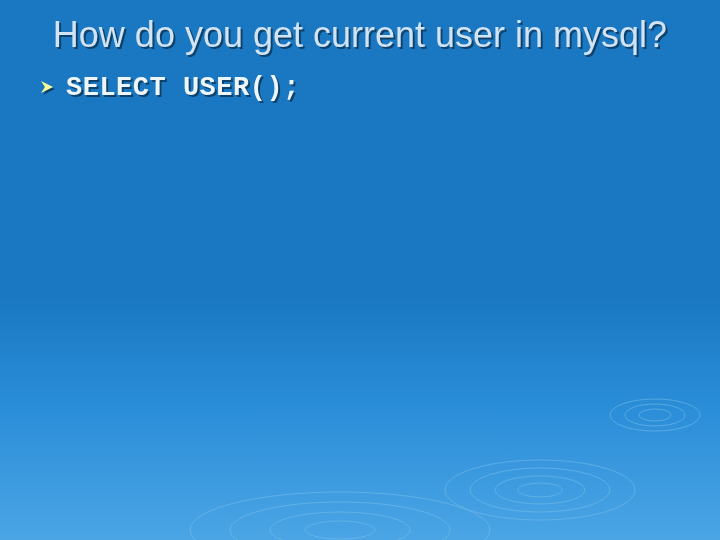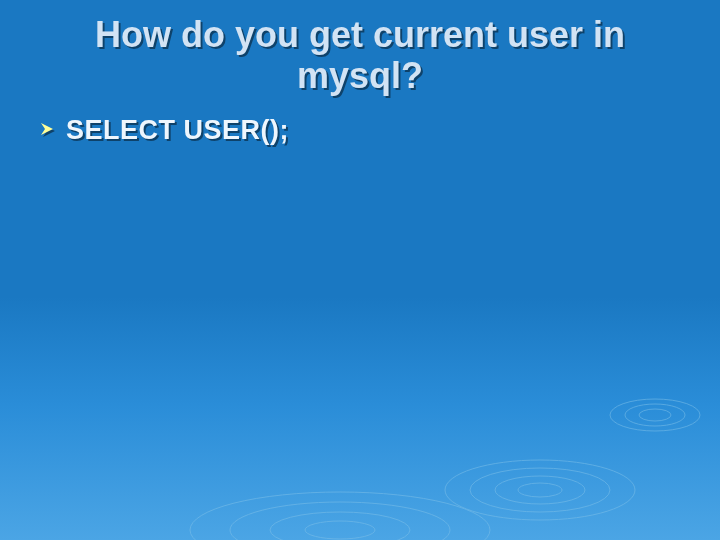--- a/index.html
+++ b/index.html
@@ -25,32 +25,33 @@
     position: absolute;
     inset: 0;
     pointer-events: none;
   }
   .title {
     position: relative;
     padding: 14px 40px 0 40px;
     text-align: center;
     font-size: 36px;
     line-height: 1.15;
-    font-weight: bold;
+    font-weight: normal;
     color: #d2e3f4;
     text-shadow: 2px 2px 0 rgba(0,0,0,0.45);
   }
   .body {
     position: relative;
     padding: 18px 38px 0 38px;
   }
   .bullet-row {
     display: flex;
     align-items: flex-start;
     gap: 10px;
+    font-family: Liberation Mono, monospace;
   }
   .bullet-icon {
     flex: 0 0 auto;
     width: 18px;
     height: 28px;
     display: flex;
     align-items: center;
     justify-content: center;
     filter: drop-shadow(2px 2px 0 rgba(0,0,0,0.45));
   }

